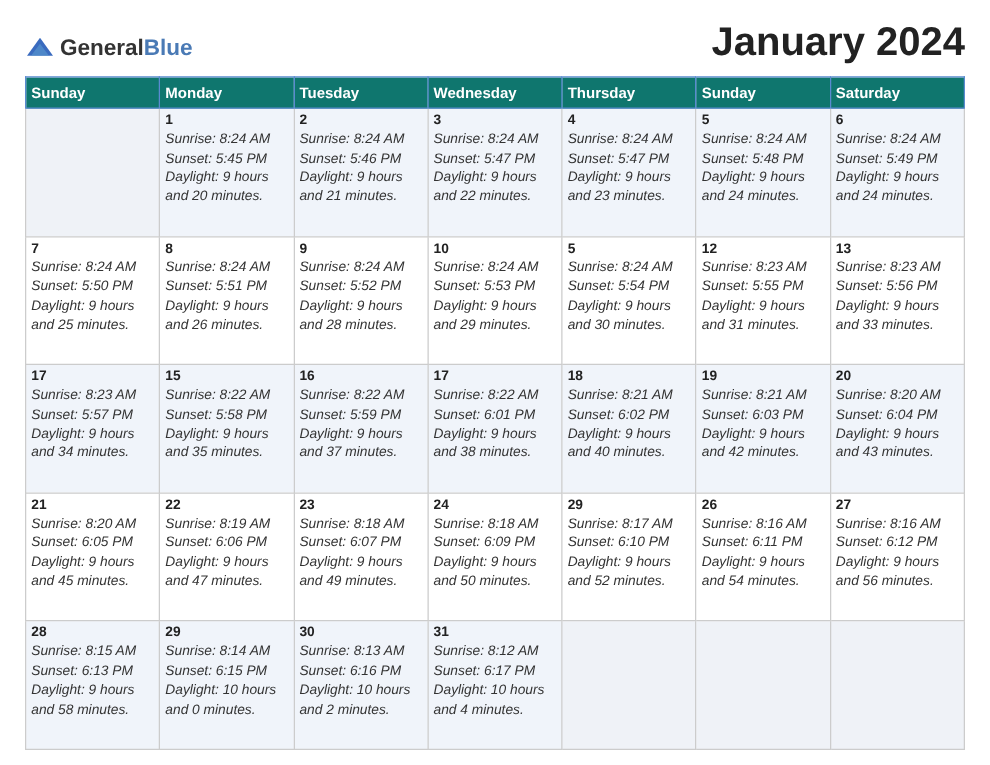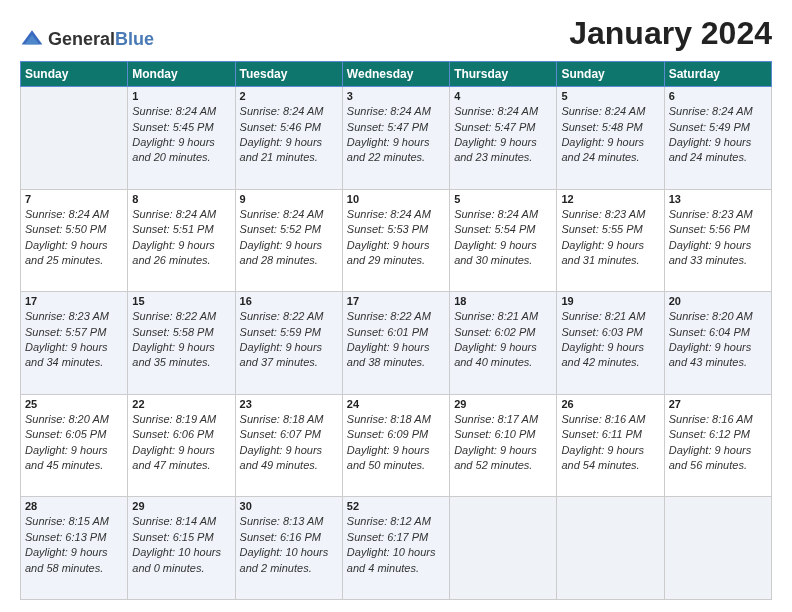--- a/index.html
+++ b/index.html
@@ -221,21 +221,21 @@
             <span class="day-number">19</span>
             <div class="day-info">Sunrise: 8:21 AM<br>Sunset: 6:03 PM<br>Daylight: 9 hours and 42 minutes.</div>
           </td>
           <td>
             <span class="day-number">20</span>
             <div class="day-info">Sunrise: 8:20 AM<br>Sunset: 6:04 PM<br>Daylight: 9 hours and 43 minutes.</div>
           </td>
         </tr>
         <tr>
           <td>
-            <span class="day-number">25</span>
+            <span class="day-number">21</span>
             <div class="day-info">Sunrise: 8:20 AM<br>Sunset: 6:05 PM<br>Daylight: 9 hours and 45 minutes.</div>
           </td>
           <td>
             <span class="day-number">22</span>
             <div class="day-info">Sunrise: 8:19 AM<br>Sunset: 6:06 PM<br>Daylight: 9 hours and 47 minutes.</div>
           </td>
           <td>
             <span class="day-number">23</span>
             <div class="day-info">Sunrise: 8:18 AM<br>Sunset: 6:07 PM<br>Daylight: 9 hours and 49 minutes.</div>
           </td>
@@ -263,21 +263,21 @@
           </td>
           <td>
             <span class="day-number">29</span>
             <div class="day-info">Sunrise: 8:14 AM<br>Sunset: 6:15 PM<br>Daylight: 10 hours and 0 minutes.</div>
           </td>
           <td>
             <span class="day-number">30</span>
             <div class="day-info">Sunrise: 8:13 AM<br>Sunset: 6:16 PM<br>Daylight: 10 hours and 2 minutes.</div>
           </td>
           <td>
-            <span class="day-number">52</span>
+            <span class="day-number">31</span>
             <div class="day-info">Sunrise: 8:12 AM<br>Sunset: 6:17 PM<br>Daylight: 10 hours and 4 minutes.</div>
           </td>
           <td class="empty"></td>
           <td class="empty"></td>
           <td class="empty"></td>
         </tr>
       </tbody>
   </table>
 </div>
 

